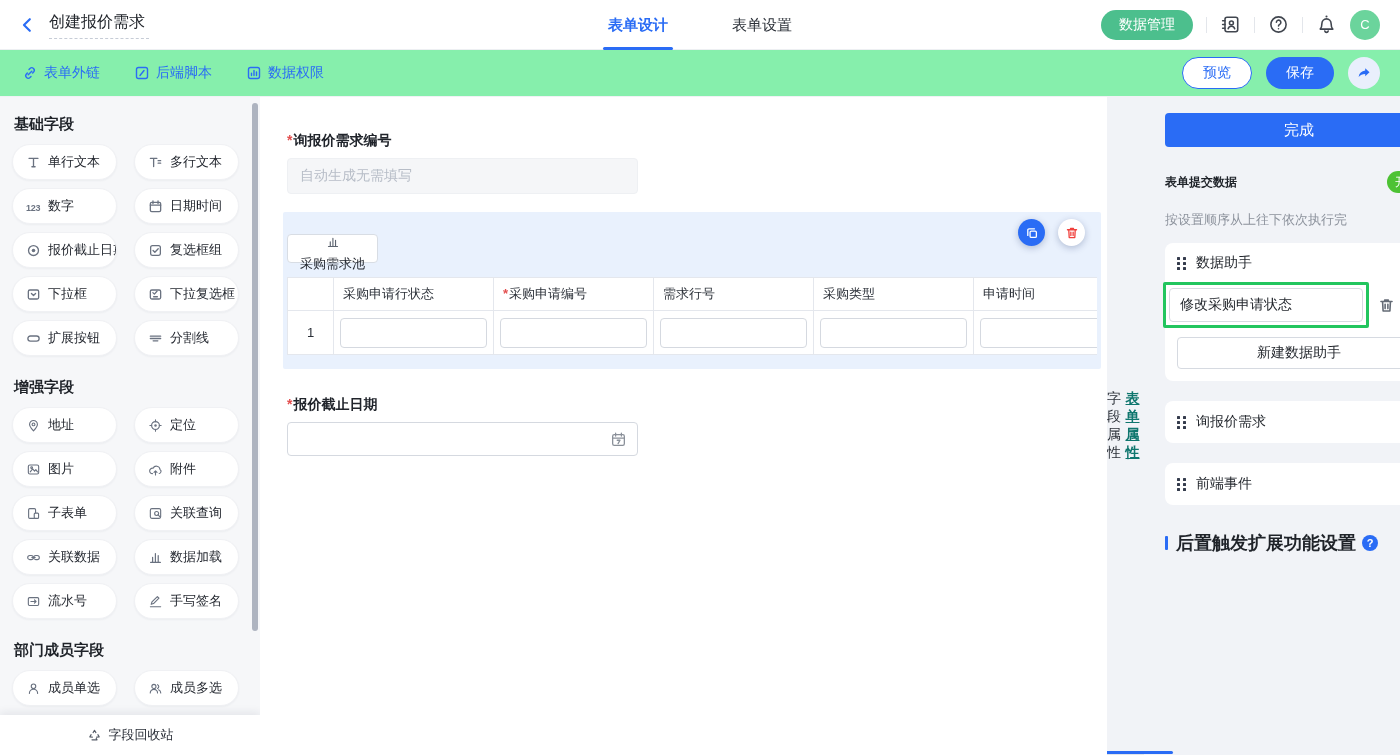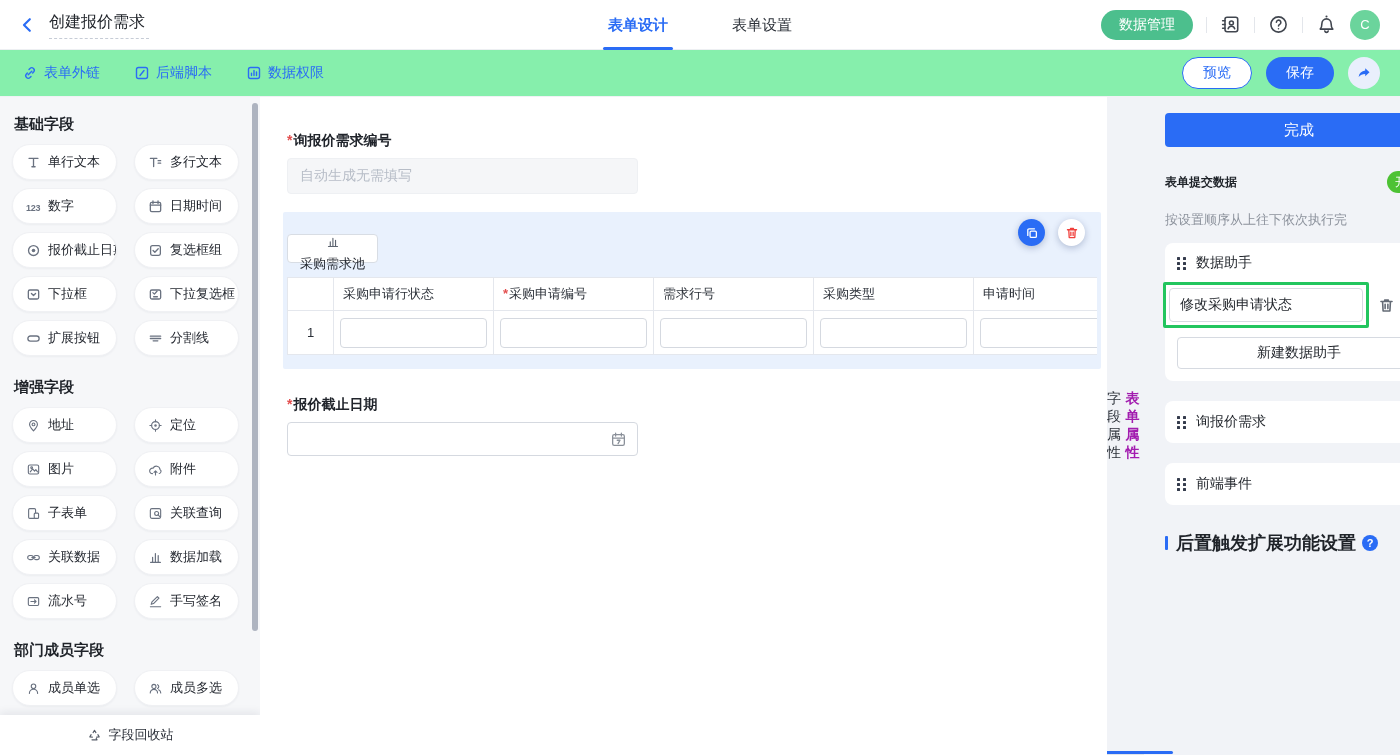--- a/index.html
+++ b/index.html
@@ -76,21 +76,21 @@
   .sub td.rownum{text-align:center;font-size:13px;color:#2b3038;}
   .cell-input{height:30px;border:1px solid #d5d9e0;border-radius:4px;background:#fff;cursor:text;}
   .date-block{margin-top:26px;}
   .date-input{width:351px;height:34px;border:1px solid #d5d9e0;border-radius:4px;margin-top:9px;position:relative;background:#fff;cursor:text;}
   .date-input .ic{position:absolute;right:10px;top:8px;width:17px;height:17px;color:#8a9099;}
 
   
   .panel{flex:0 0 293px;width:293px;background:#f1f3f7;display:flex;flex-direction:row;overflow:hidden;}
   .panel-tabs{flex:0 0 37px;display:flex;border-bottom:1px solid #e2e5ea;}
   .ptab{flex:1;display:flex;align-items:center;justify-content:center;font-size:14px;color:#2b3038;position:relative;cursor:pointer;}
-  .ptab.active{color:#a21caf;font-weight:700;}
+  .ptab.active{color:#0f766e;font-weight:700;text-decoration:underline;}
   .ptab.active::after{content:"";position:absolute;bottom:0;left:50%;transform:translateX(-50%);width:76px;height:3px;background:#2a6cf5;border-radius:2px;}
   .panel-content{flex:1;padding:16px 14px 0 21px;}
   .done-btn{width:100%;height:34px;background:#2a6cf5;border:none;border-radius:4px;color:#fff;font-size:15px;cursor:pointer;}
   .submit-row{margin-top:24px;display:flex;align-items:center;justify-content:space-between;}
   .submit-label{font-size:12px;font-weight:700;color:#1f2329;}
   .toggle{width:46px;height:22px;border-radius:11px;background:#4dc234;position:relative;display:flex;align-items:center;cursor:pointer;}
   .toggle .t-label{color:#fff;font-size:12px;margin-left:8px;}
   .toggle .knob{position:absolute;right:2px;top:2px;width:18px;height:18px;border-radius:50%;background:#fff;}
   .hint{margin-top:18px;font-size:13px;color:#8c929c;}
   .pcard{background:#fff;border-radius:8px;margin-top:14px;padding:11px 12px 12px;}

